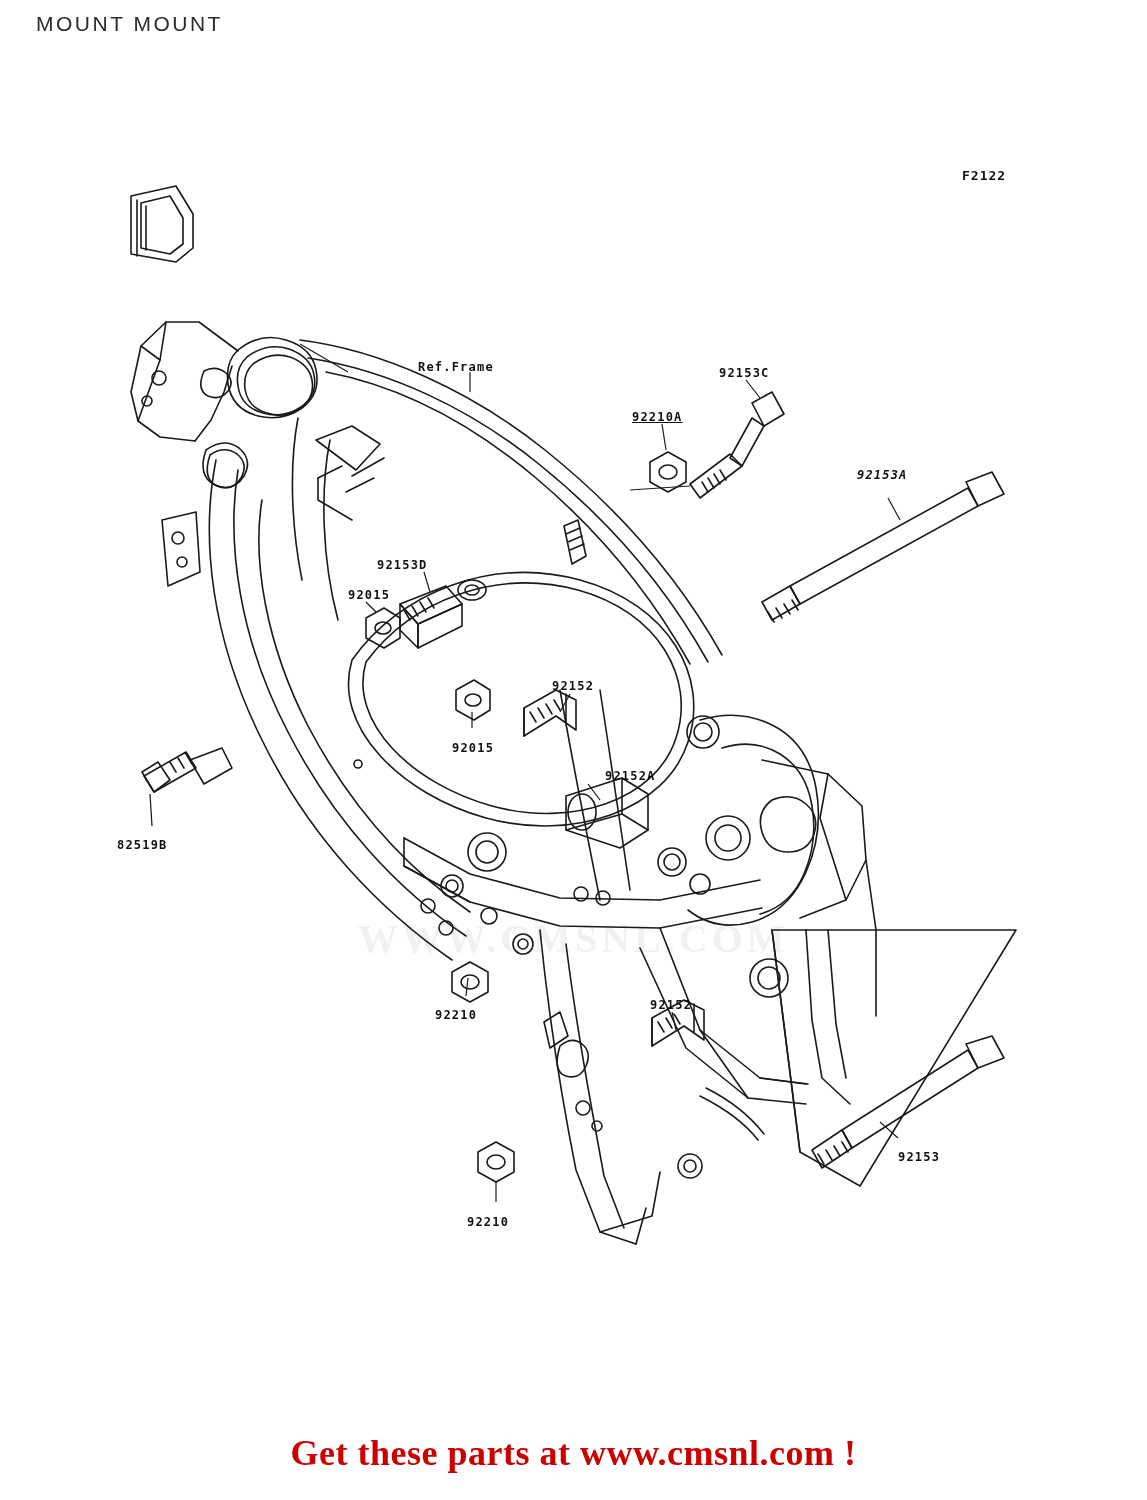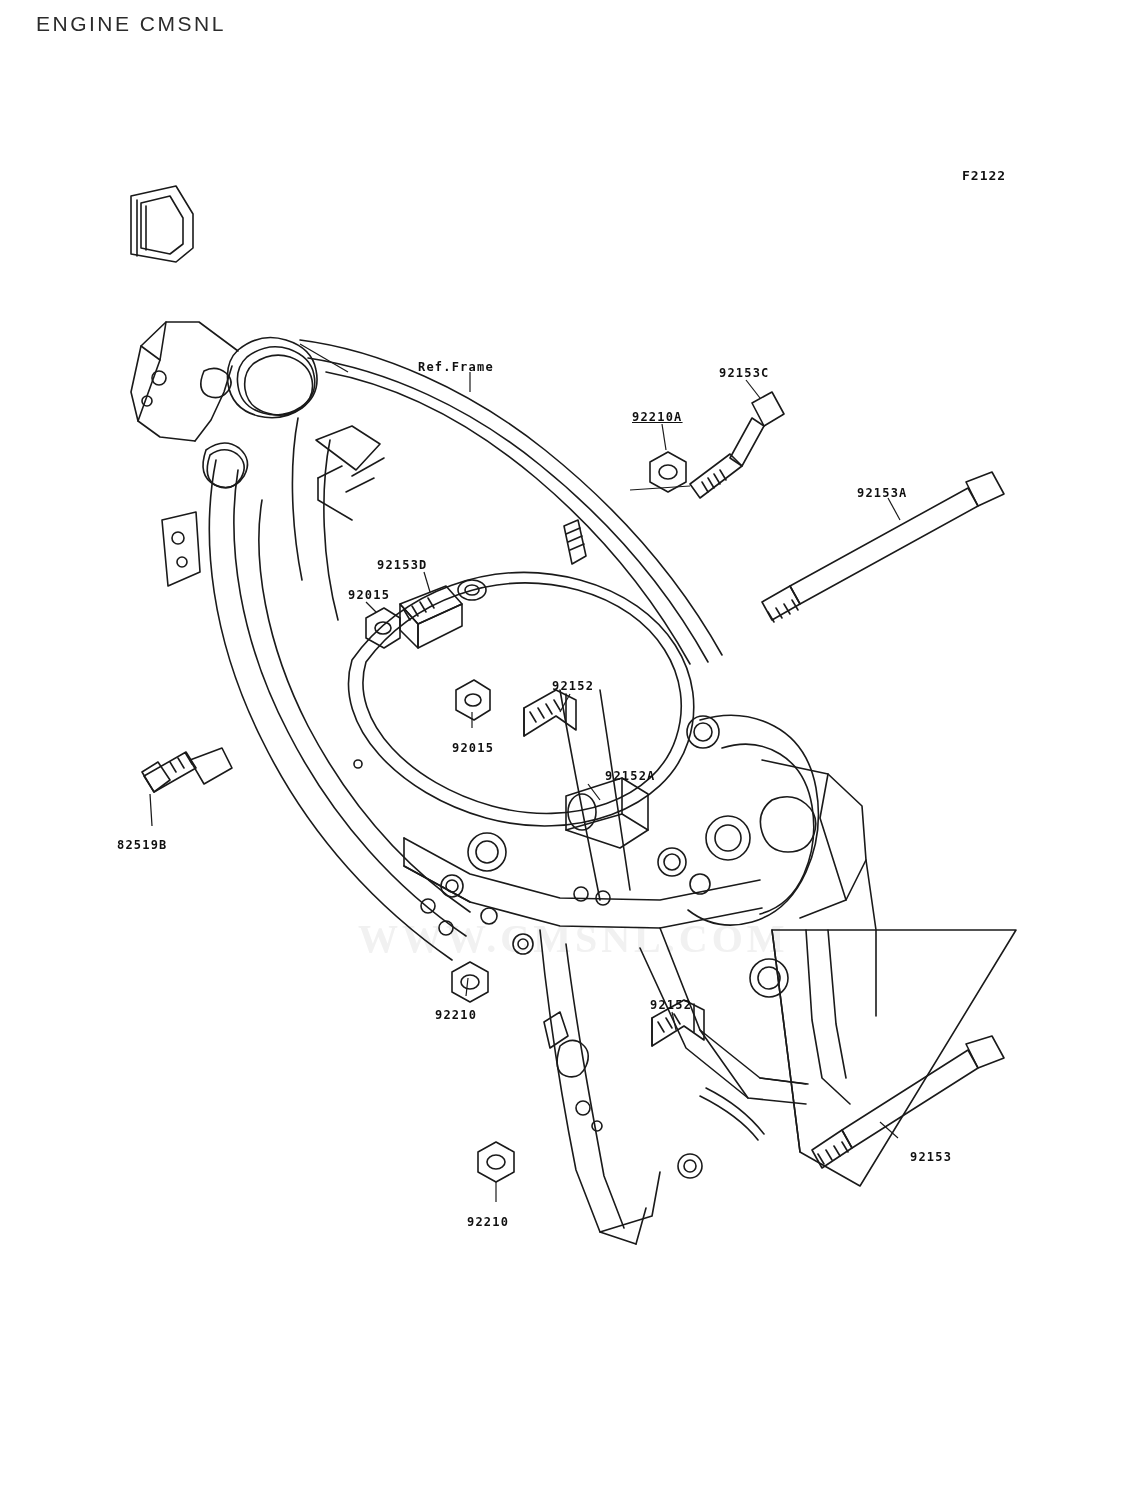--- a/index.html
+++ b/index.html
@@ -89,21 +89,21 @@
     font-weight: bold;
     letter-spacing: 4px;
     color: #f1f1f1;
   }
 </style>
 </head>
 <body>
 
 <div id="page">
 
-  <div class="page-title">ENGINE CMSNL</div>
+  <div class="page-title">MOUNT MOUNT</div>
   <div class="sheet-code">F2122</div>
 
   <div class="wm wm-url">WWW.CMSNL.COM</div>
 
   <svg id="artwork" viewBox="0 0 1147 1500">
     <g fill="none" stroke="#1a1a1a" stroke-width="1.6" stroke-linejoin="round" stroke-linecap="round">
 
       <g>
         <path d="M131 196 L176 186 L193 214 L193 248 L176 262 L131 254 Z" fill="#ffffff"></path>
         <path d="M141 203 L170 196 L183 218 L183 244 L170 254 L141 248 Z" fill="#ffffff"></path>
@@ -339,26 +339,27 @@
       <path d="M672 1012 L 676 1030"></path>
       <path d="M898 1138 L 880 1122"></path>
       <path d="M496 1202 L 496 1182"></path>
       <path d="M630 490 L 690 486"></path>
     </g>
   </svg>
 
   <div class="label" style="left:418px; top:360px;">Ref.Frame</div>
   <div class="label" style="left:719px; top:366px;">92153C</div>
   <div class="label" style="left:632px; top:410px;text-decoration:underline;">92210A</div>
-  <div class="label" style="left:857px; top:486px;">92153A</div>
+  <div class="label" style="left:857px; top:468px;font-style:italic;">92153A</div>
   <div class="label" style="left:377px; top:558px;">92153D</div>
   <div class="label" style="left:348px; top:588px;">92015</div>
   <div class="label" style="left:552px; top:679px;">92152</div>
   <div class="label" style="left:452px; top:741px;">92015</div>
   <div class="label" style="left:561px; top:769px;margin-left:44px;">92152A</div>
   <div class="label" style="left:117px; top:838px;">82519B</div>
   <div class="label" style="left:435px; top:1008px;">92210</div>
   <div class="label" style="left:650px; top:998px;">92152</div>
-  <div class="label" style="left:898px; top:1150px;margin-left:12px;">92153</div>
+  <div class="label" style="left:898px; top:1150px;">92153</div>
   <div class="label" style="left:467px; top:1215px;">92210</div>
 
+  <div class="footer">Get these parts at www.cmsnl.com !</div>
 
 </div>
 
 </body></html>

